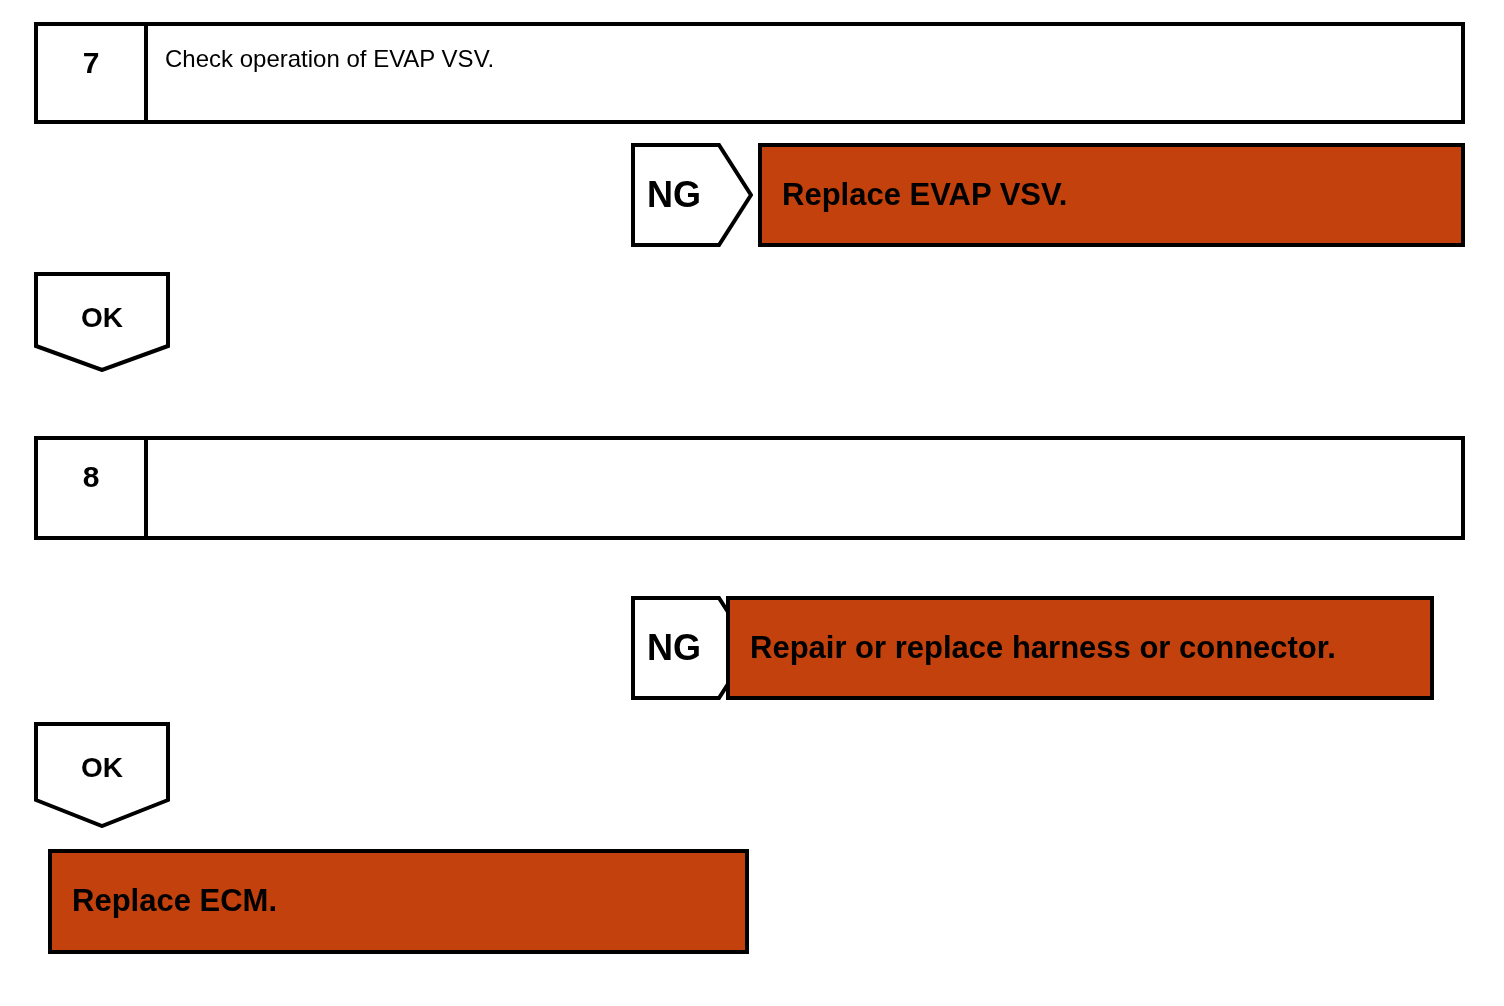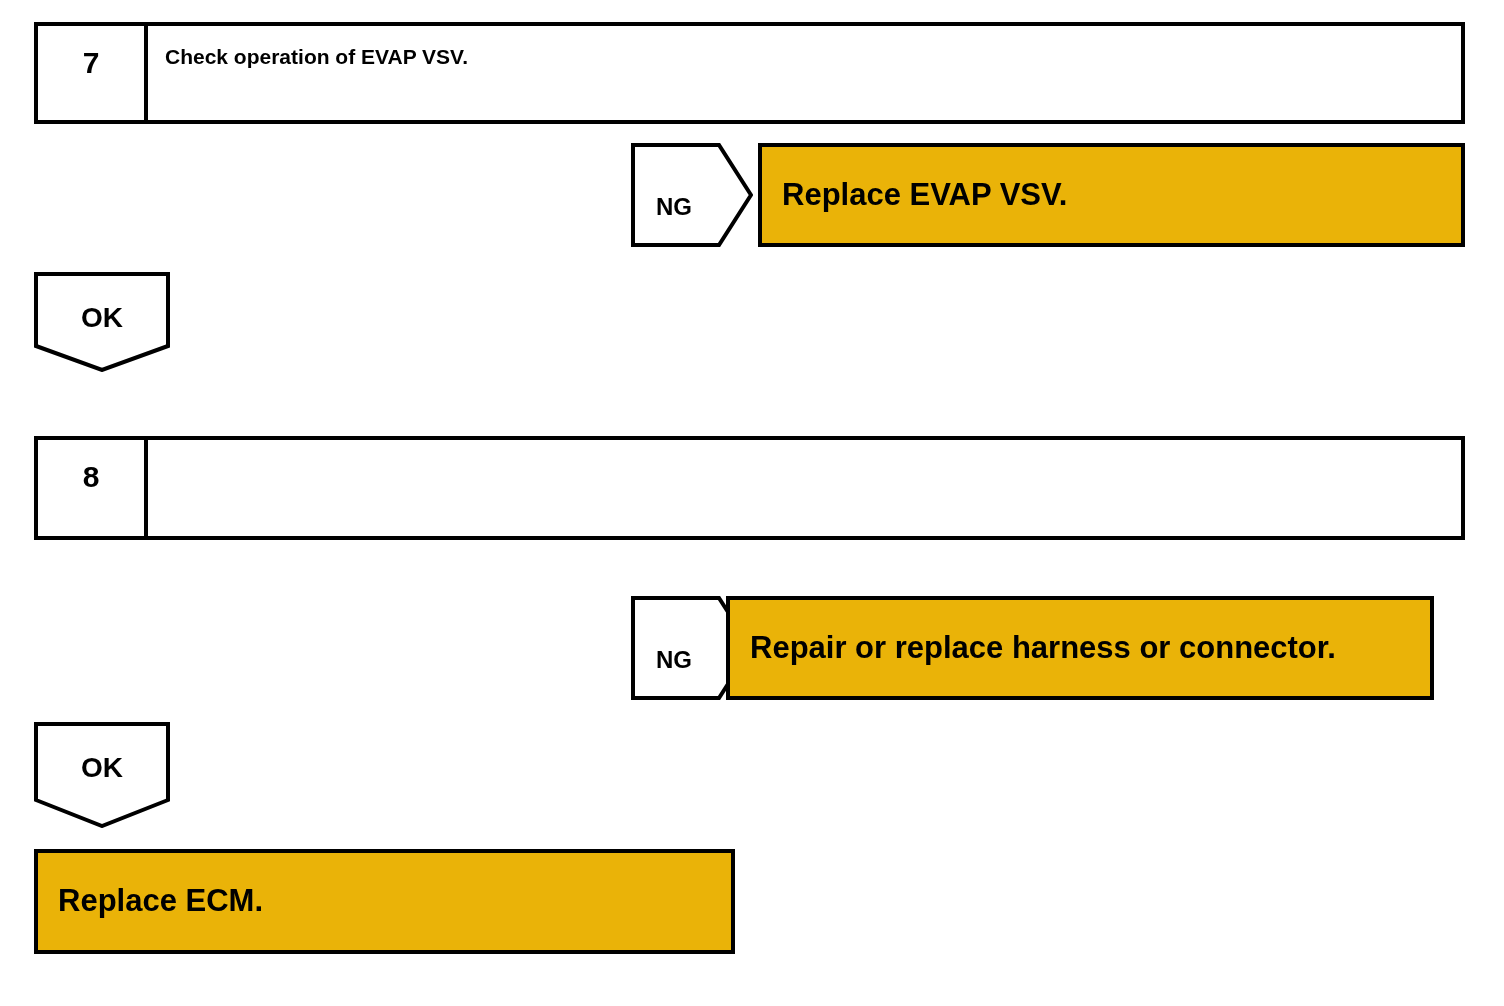--- a/index.html
+++ b/index.html
@@ -37,32 +37,32 @@
     align-items: flex-start;
     justify-content: center;
     padding-top: 20px;
     font-weight: bold;
     font-size: 30px;
     line-height: 1.12;
   }
   .step-text {
     flex: 1 1 auto;
     padding: 19px 16px 0 17px;
-    font-weight: bold;
-    font-size: 21px;
+    font-weight: normal;
+    font-size: 24px;
     line-height: 1.18;
     white-space: pre-line;
   }
 
   
   .result-box {
     position: absolute;
     box-sizing: border-box;
     border: 4px solid #000000;
-    background: #eab308;
+    background: #c2410c;
     display: flex;
     align-items: center;
     padding-left: 20px;
     font-weight: bold;
     font-size: 31px;
     line-height: 1.18;
   }
 
   
   .ng-arrow {
@@ -78,22 +78,21 @@
   .ng-arrow .arrow-label {
     position: absolute;
     left: 0;
     top: 0;
     width: 86px;
     height: 104px;
     display: flex;
     align-items: center;
     justify-content: center;
     font-weight: bold;
-    font-size: 24px;
-    margin-top: 12px;
+    font-size: 36px;
   }
 
   
   .ok-arrow {
     position: absolute;
     width: 136px;
     height: 100px;
   }
   .ok-arrow svg {
     display: block;
@@ -153,15 +152,15 @@
 
   <div class="result-box" style="left:726px; top:596px; width:708px; height:104px;">Repair or replace harness or connector.</div>
 
   <div class="ok-arrow" style="left:34px; top:722px; height:106px;">
     <svg viewBox="0 0 136 106" preserveAspectRatio="none">
       <polygon points="2,2 134,2 134,78 68,104 2,78" fill="#ffffff" stroke="#000000" stroke-width="4" stroke-linejoin="miter"></polygon>
     </svg>
     <div class="arrow-label">OK</div>
   </div>
 
-  <div class="result-box" style="left:34px; top:849px; width:701px; height:105px;">Replace ECM.</div>
+  <div class="result-box" style="left:48px; top:849px; width:701px; height:105px;">Replace ECM.</div>
 
 </div>
 
 </body></html>

